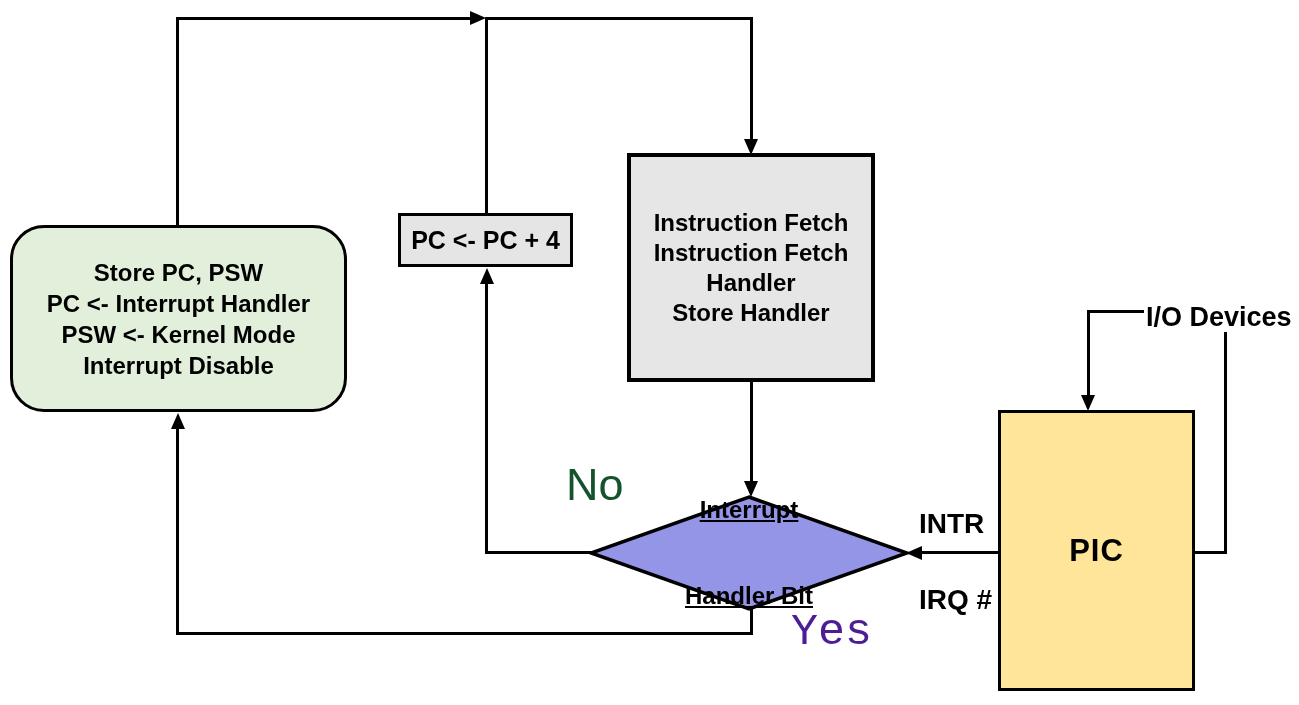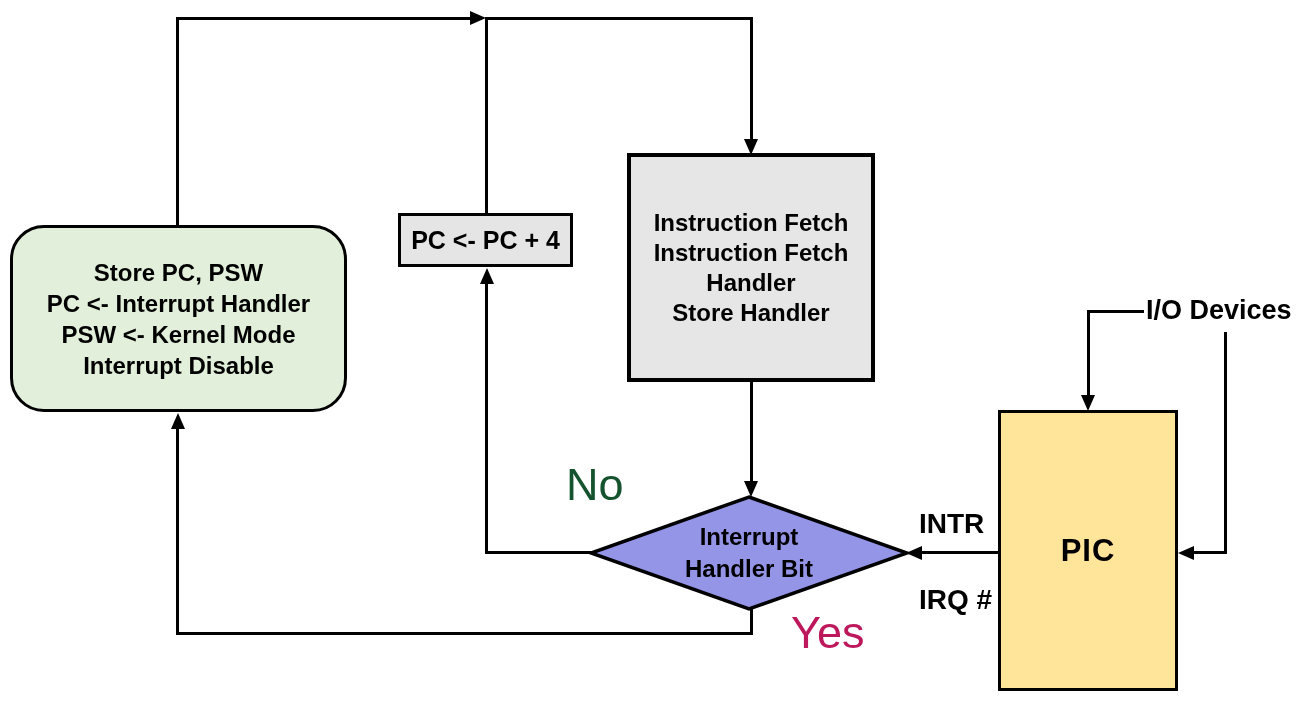--- a/index.html
+++ b/index.html
@@ -33,40 +33,40 @@
   .node-pc{
     left:398px;top:213px;width:175px;height:54px;
     font-size:25px;
   }
   .node-exec{
     left:627px;top:153px;width:248px;height:229px;
     border-width:4px;
     font-size:24px;line-height:30px;
   }
   .node-pic{
-    left:998px;top:410px;width:180px;height:281px;
+    left:998px;top:410px;width:197px;height:281px;
     font-size:31px;letter-spacing:1px;
   }
   
   .diamond-wrap{position:absolute;left:588px;top:494px;width:322px;height:118px;}
   .diamond-wrap svg{position:absolute;left:0;top:0;}
   .diamond-text{
     position:absolute;left:0;top:0;width:322px;height:118px;
-    display:flex;flex-direction:column;align-items:center;justify-content:center;
-    text-align:center;font-weight:bold;font-size:24px;line-height:32px;color:#000;
+    display:flex;flex-direction:column;align-items:center;justify-content:space-between;
+    text-align:center;font-weight:bold;font-size:24px;line-height:32px;color:#000;text-decoration:underline;
   }
   
   .lbl{position:absolute;color:#000;white-space:nowrap;}
   .lbl-branch{font-size:45px;font-weight:400;}
   .lbl-no {left:566px;top:459px;}
   .lbl-yes{left:791px;top:607px;}
   .lbl-sig{font-size:28px;font-weight:bold;}
   .lbl-intr{left:919px;top:508px;}
   .lbl-irq {left:919px;top:584px;}
-  .lbl-io  {left:1146px;top:295px;font-size:27px;font-weight:bold;}
+  .lbl-io  {left:1146px;top:302px;font-size:27px;font-weight:bold;}
 </style>
 </head>
 <body>
 
 <div class="canvas">
 
   <div class="ln" style="left:176px;top:17px;width:3px;height:209px;"></div>
   <div class="ln" style="left:176px;top:17px;width:294px;height:3px;"></div>
   <div class="ah ah-right" style="left:470px;top:11px;"></div>
   <div class="ln" style="left:485px;top:17px;width:3px;height:199px;"></div>
@@ -117,18 +117,18 @@
       <div>Interrupt</div>
       <div>Handler Bit</div>
     </div>
   </div>
 
   <div class="node node-pic" style="background-color: rgb(255, 229, 153);">
     <div>PIC</div>
   </div>
 
   <div class="lbl lbl-branch lbl-no" style="color: #14532d;">No</div>
-  <div class="lbl lbl-branch lbl-yes" style="color: #be185d;">Yes</div>
+  <div class="lbl lbl-branch lbl-yes" style="color: #4c1d95; font-family: Liberation Mono, monospace;">Yes</div>
   <div class="lbl lbl-sig lbl-intr">INTR</div>
   <div class="lbl lbl-sig lbl-irq">IRQ #</div>
   <div class="lbl lbl-io">I/O Devices</div>
 
 </div>
 
 </body></html>

